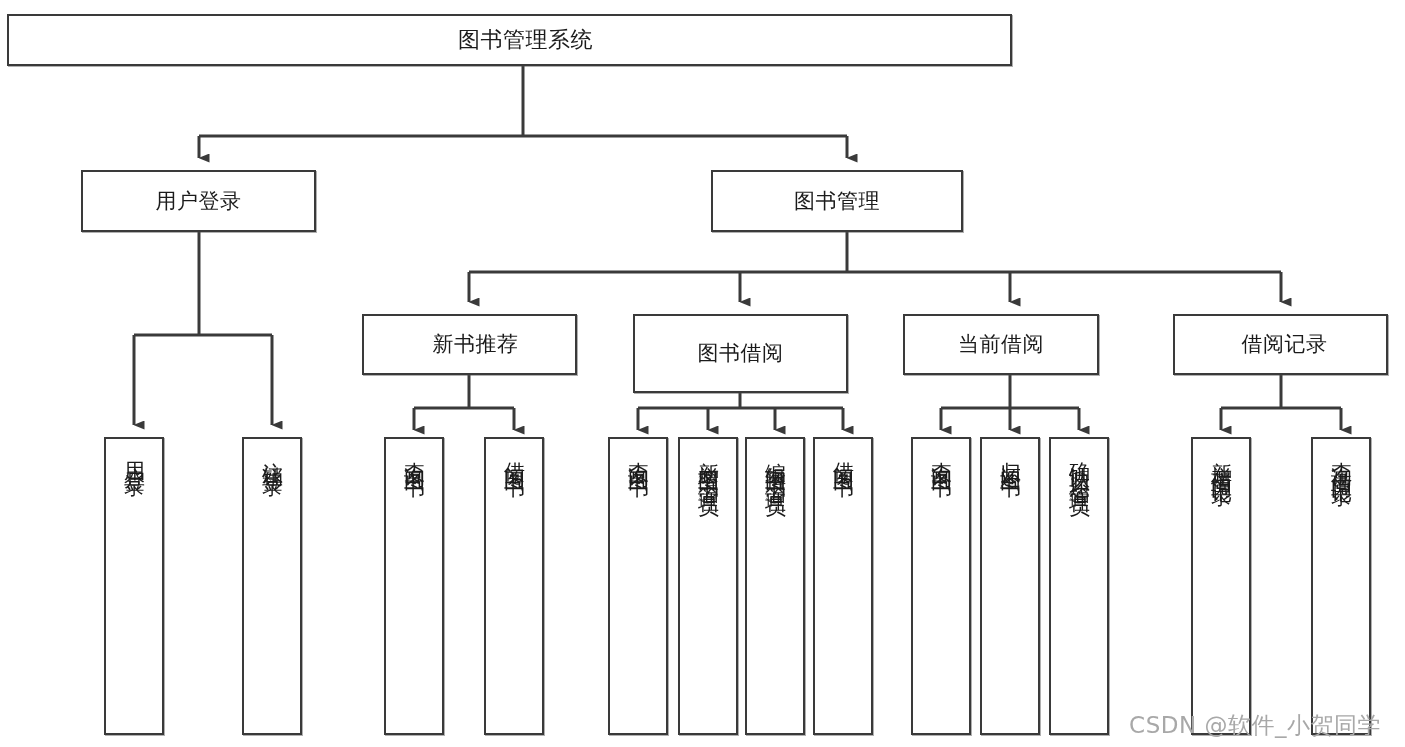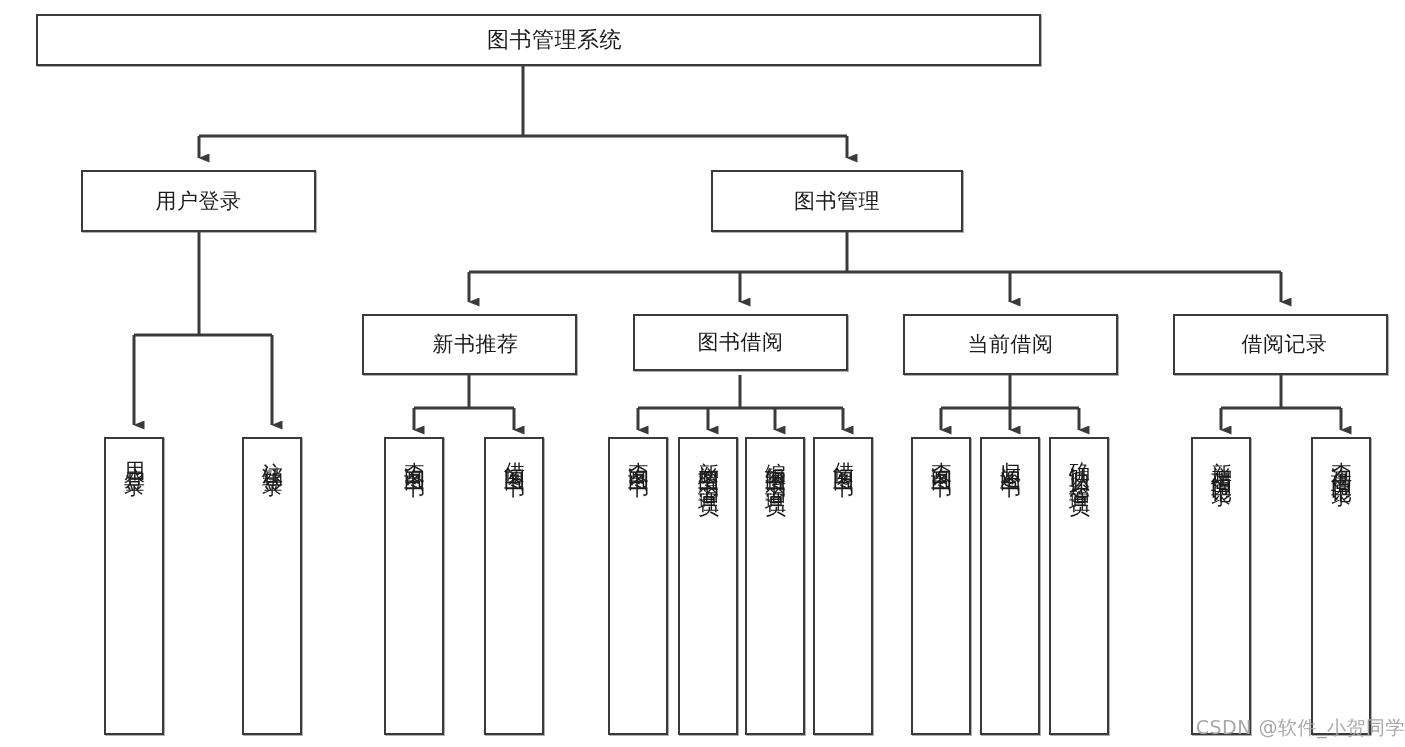--- a/index.html
+++ b/index.html
@@ -59,23 +59,23 @@
   .node.vertical .node-label {
     writing-mode: vertical-rl;
     text-orientation: upright;
     font-size: 21px;
     line-height: 1.0;
     letter-spacing: 5px;
     text-align: start;
   }
   .watermark {
     position: absolute;
-    right: 0;
+    right: 24px;
     bottom: 6px;
-    font-size: 19px;
+    font-size: 23px;
     color: #a8a8a8;
     letter-spacing: 0.5px;
     white-space: nowrap;
     user-select: none;
   }
 </style>
 </head>
 <body>
 
 <div id="diagram">
@@ -123,38 +123,38 @@
       <path d="M 1010,408 L 1010,430" marker-end="url(#arrowhead)"></path>
       <path d="M 1079,408 L 1079,430" marker-end="url(#arrowhead)"></path>
 
       <path d="M 1281,375 L 1281,408"></path>
       <path d="M 1221,408 L 1341,408"></path>
       <path d="M 1221,408 L 1221,430" marker-end="url(#arrowhead)"></path>
       <path d="M 1341,408 L 1341,430" marker-end="url(#arrowhead)"></path>
     </g>
   </svg>
 
-  <div class="node horizontal root" style="left:36px; top:14px; width:1005px; height:52px;padding-left:32px;">
+  <div class="node horizontal root" style="left:7px; top:14px; width:1005px; height:52px;padding-left:32px;">
     <span class="node-label">图书管理系统</span>
   </div>
 
   <div class="node horizontal" style="left:81px; top:170px; width:235px; height:62px;">
     <span class="node-label">用户登录</span>
   </div>
   <div class="node horizontal" style="left:711px; top:170px; width:252px; height:62px;">
     <span class="node-label">图书管理</span>
   </div>
 
   <div class="node horizontal" style="left:362px; top:314px; width:215px; height:61px;padding-left:12px;">
     <span class="node-label">新书推荐</span>
   </div>
-  <div class="node horizontal" style="left:633px; top:314px; width:215px; height:57px;">
+  <div class="node horizontal" style="left:633px; top:314px; width:215px; height:79px;">
     <span class="node-label">图书借阅</span>
   </div>
-  <div class="node horizontal" style="left:903px; top:314px; width:215px; height:61px;">
+  <div class="node horizontal" style="left:903px; top:314px; width:196px; height:61px;">
     <span class="node-label">当前借阅</span>
   </div>
   <div class="node horizontal" style="left:1173px; top:314px; width:215px; height:61px;padding-left:8px;">
     <span class="node-label">借阅记录</span>
   </div>
 
   <div class="node vertical" style="left:104px; top:437px; width:60px; height:298px;">
     <span class="node-label">用户登录</span>
   </div>
   <div class="node vertical" style="left:242px; top:437px; width:60px; height:298px;">

